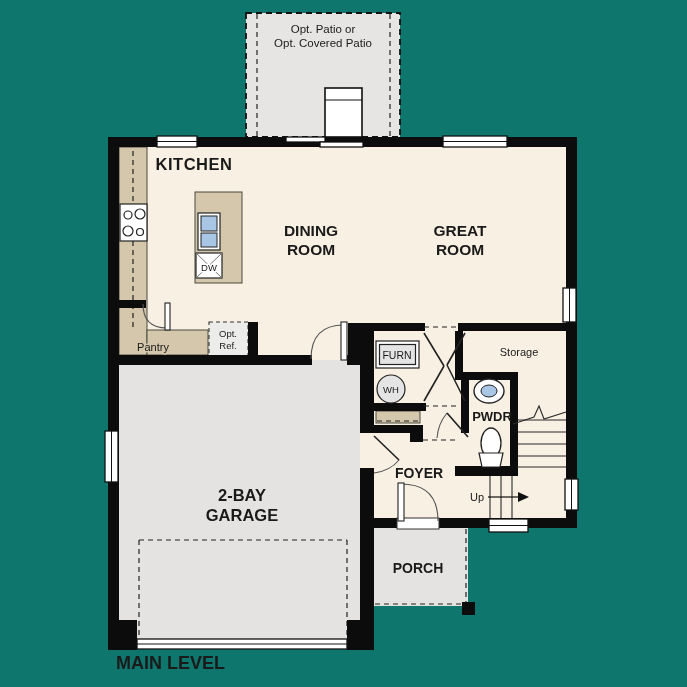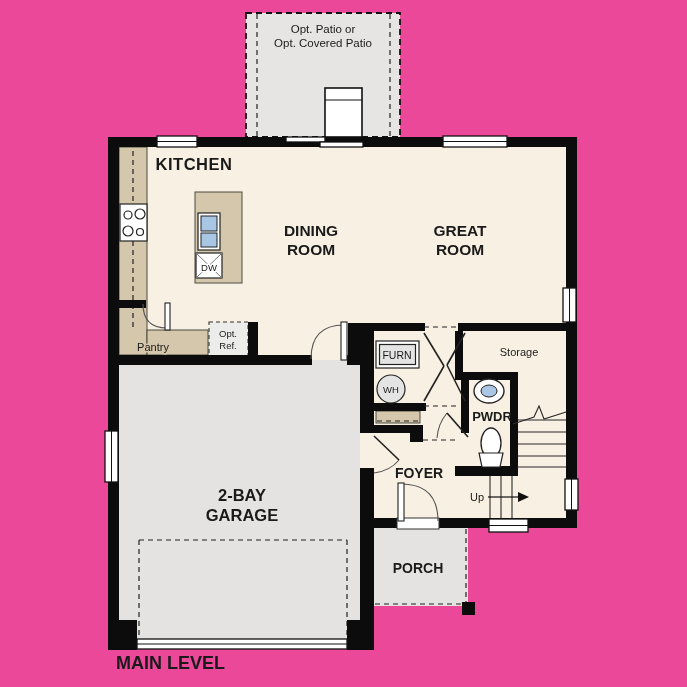--- a/index.html
+++ b/index.html
@@ -1,16 +1,16 @@
 <!DOCTYPE html>
 <html><head>
 <meta charset="utf-8">
 <style>
   html,body{margin:0;padding:0;background:#fff;}
-  .stage{width:687px;height:687px;position:relative;background:#ec4899;text-decoration:underline;}
+  .stage{width:687px;height:687px;position:relative;background:#0f766e;text-decoration:underline;}
   svg{display:block;}
   text{font-family:"Liberation Sans","DejaVu Sans",sans-serif;fill:#1a1a1a;}
   .b{font-weight:bold;}
   .wall{fill:#0c0c0c;stroke:none;}
   .floor{fill:#f8f0e2;}
   .concrete{fill:#e4e3e1;}
   .counter{fill:#d5c7ab;stroke:#4a4a40;stroke-width:1;}
   .win{fill:#ffffff;stroke:#111;stroke-width:1.3;}
   .thin{stroke:#2a2a2a;stroke-width:1.1;fill:none;}
   .door{stroke:#222;stroke-width:1.6;fill:none;}

